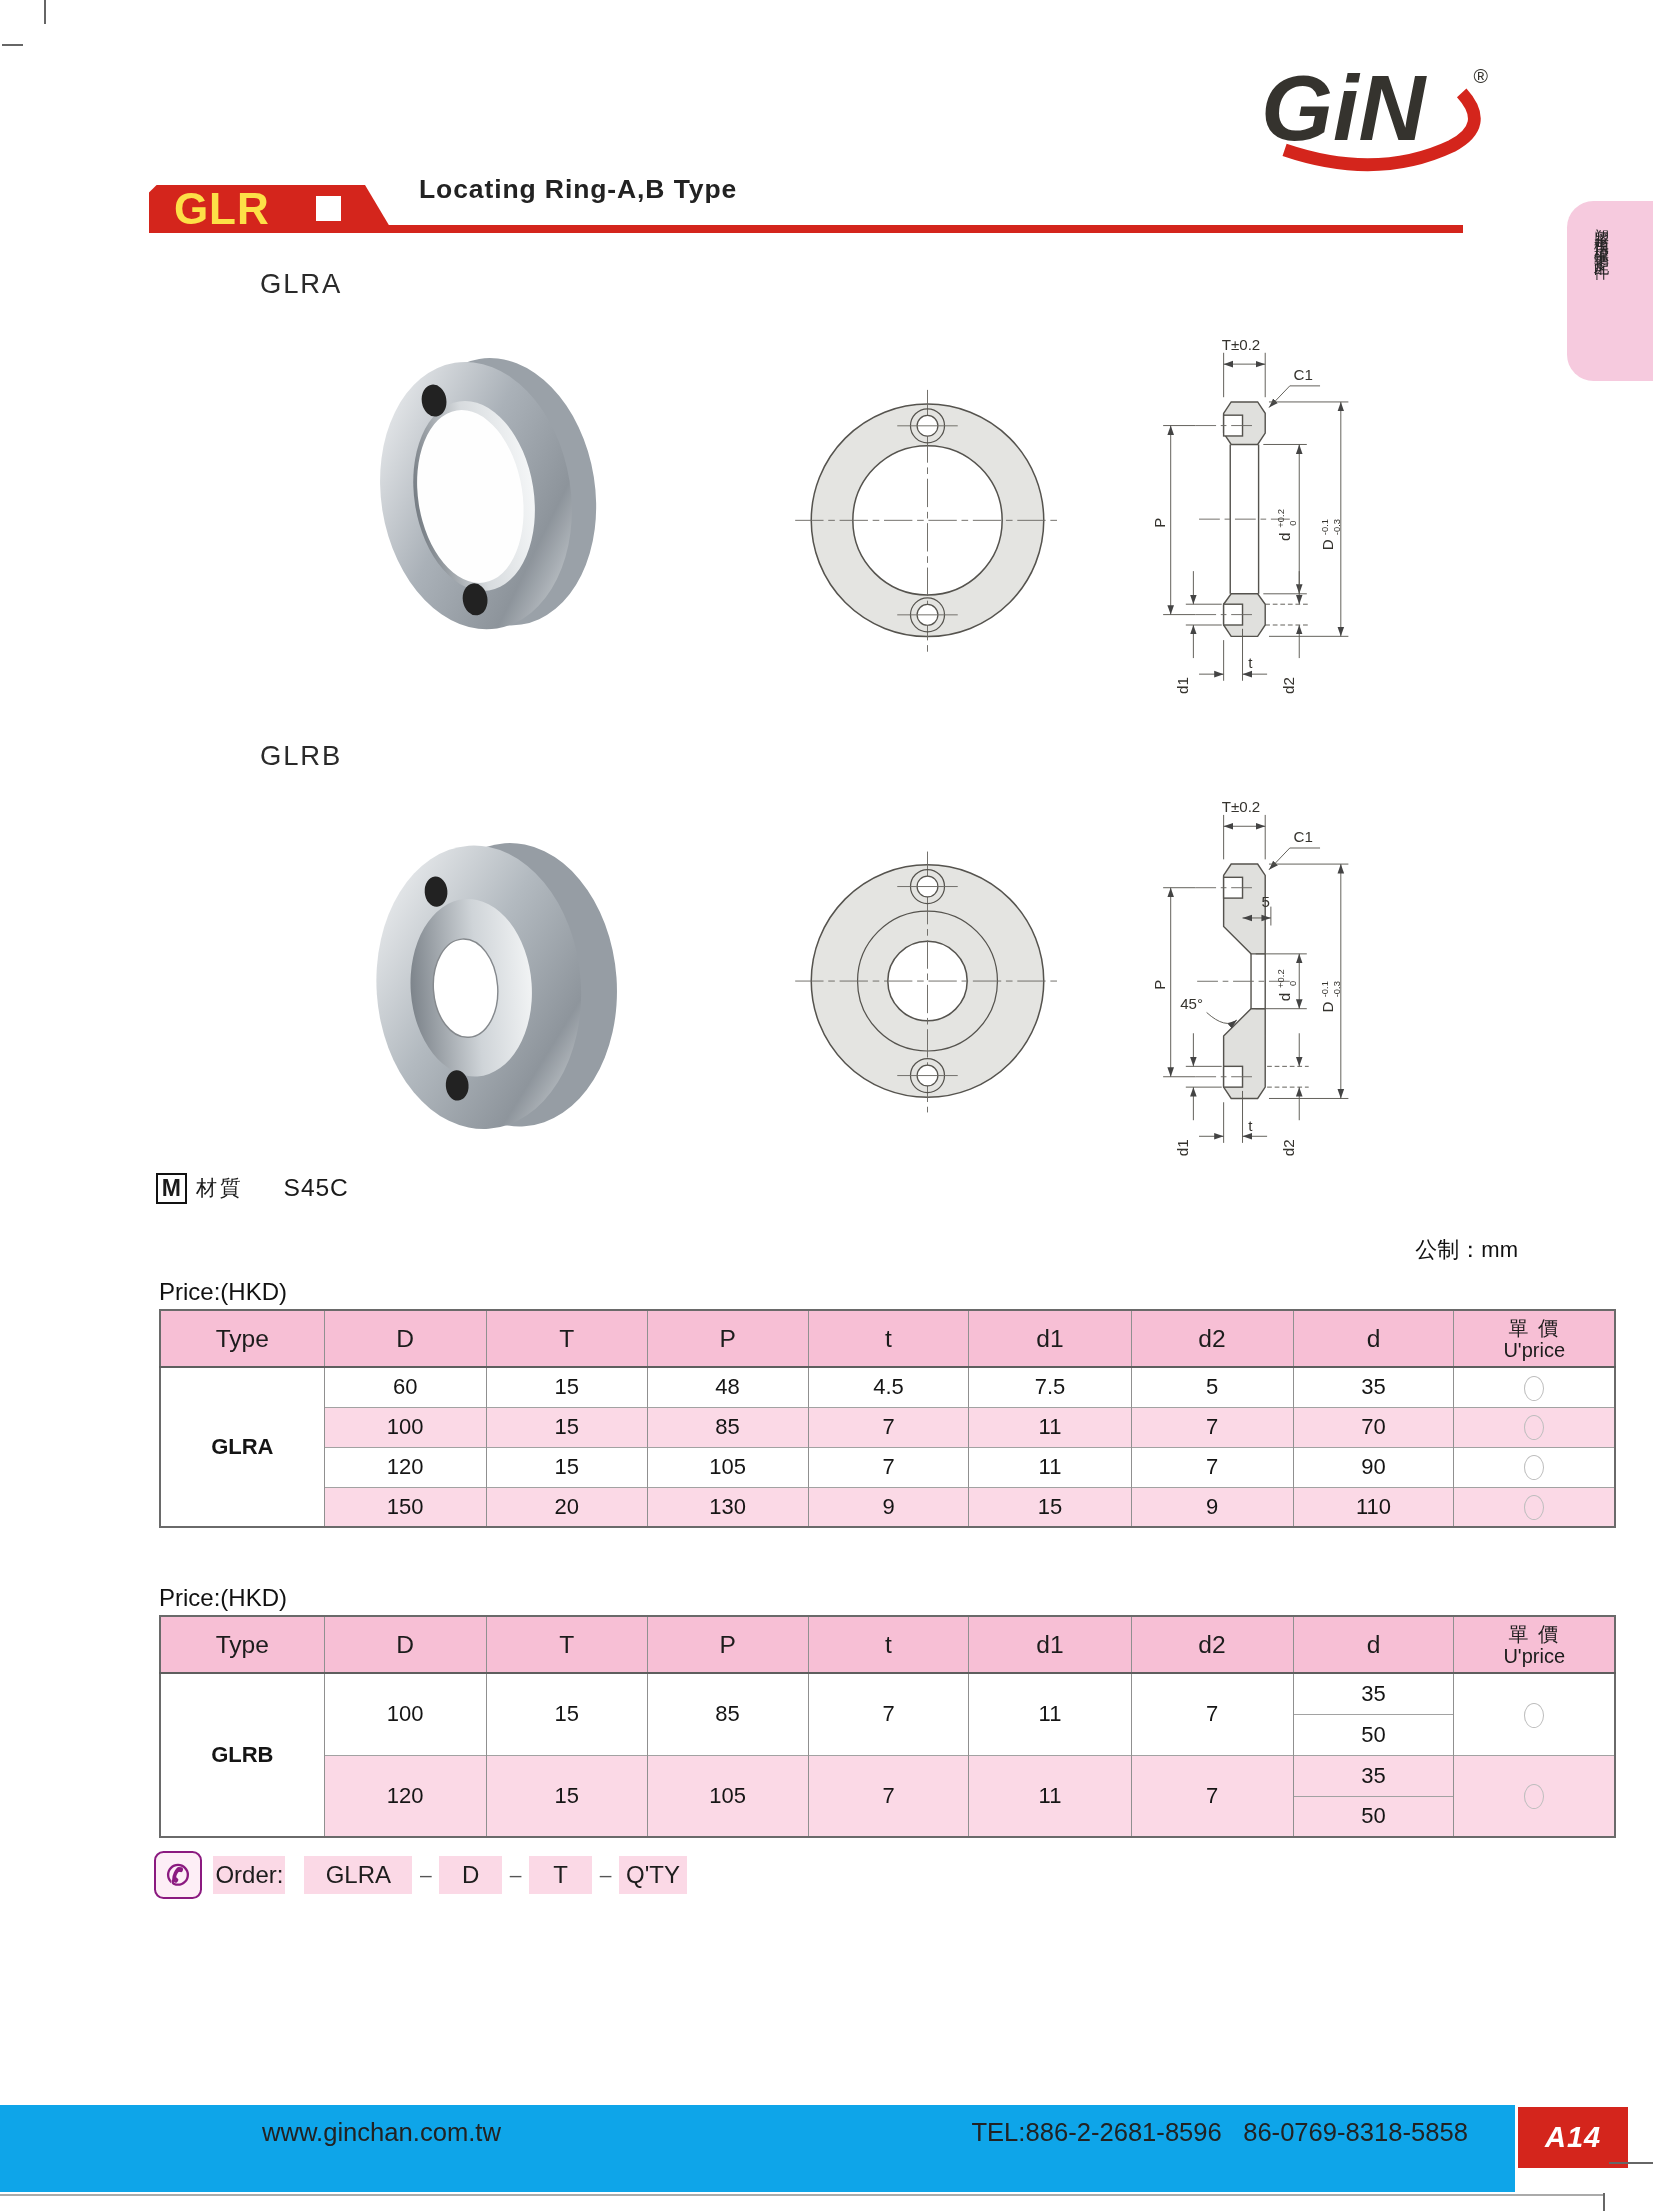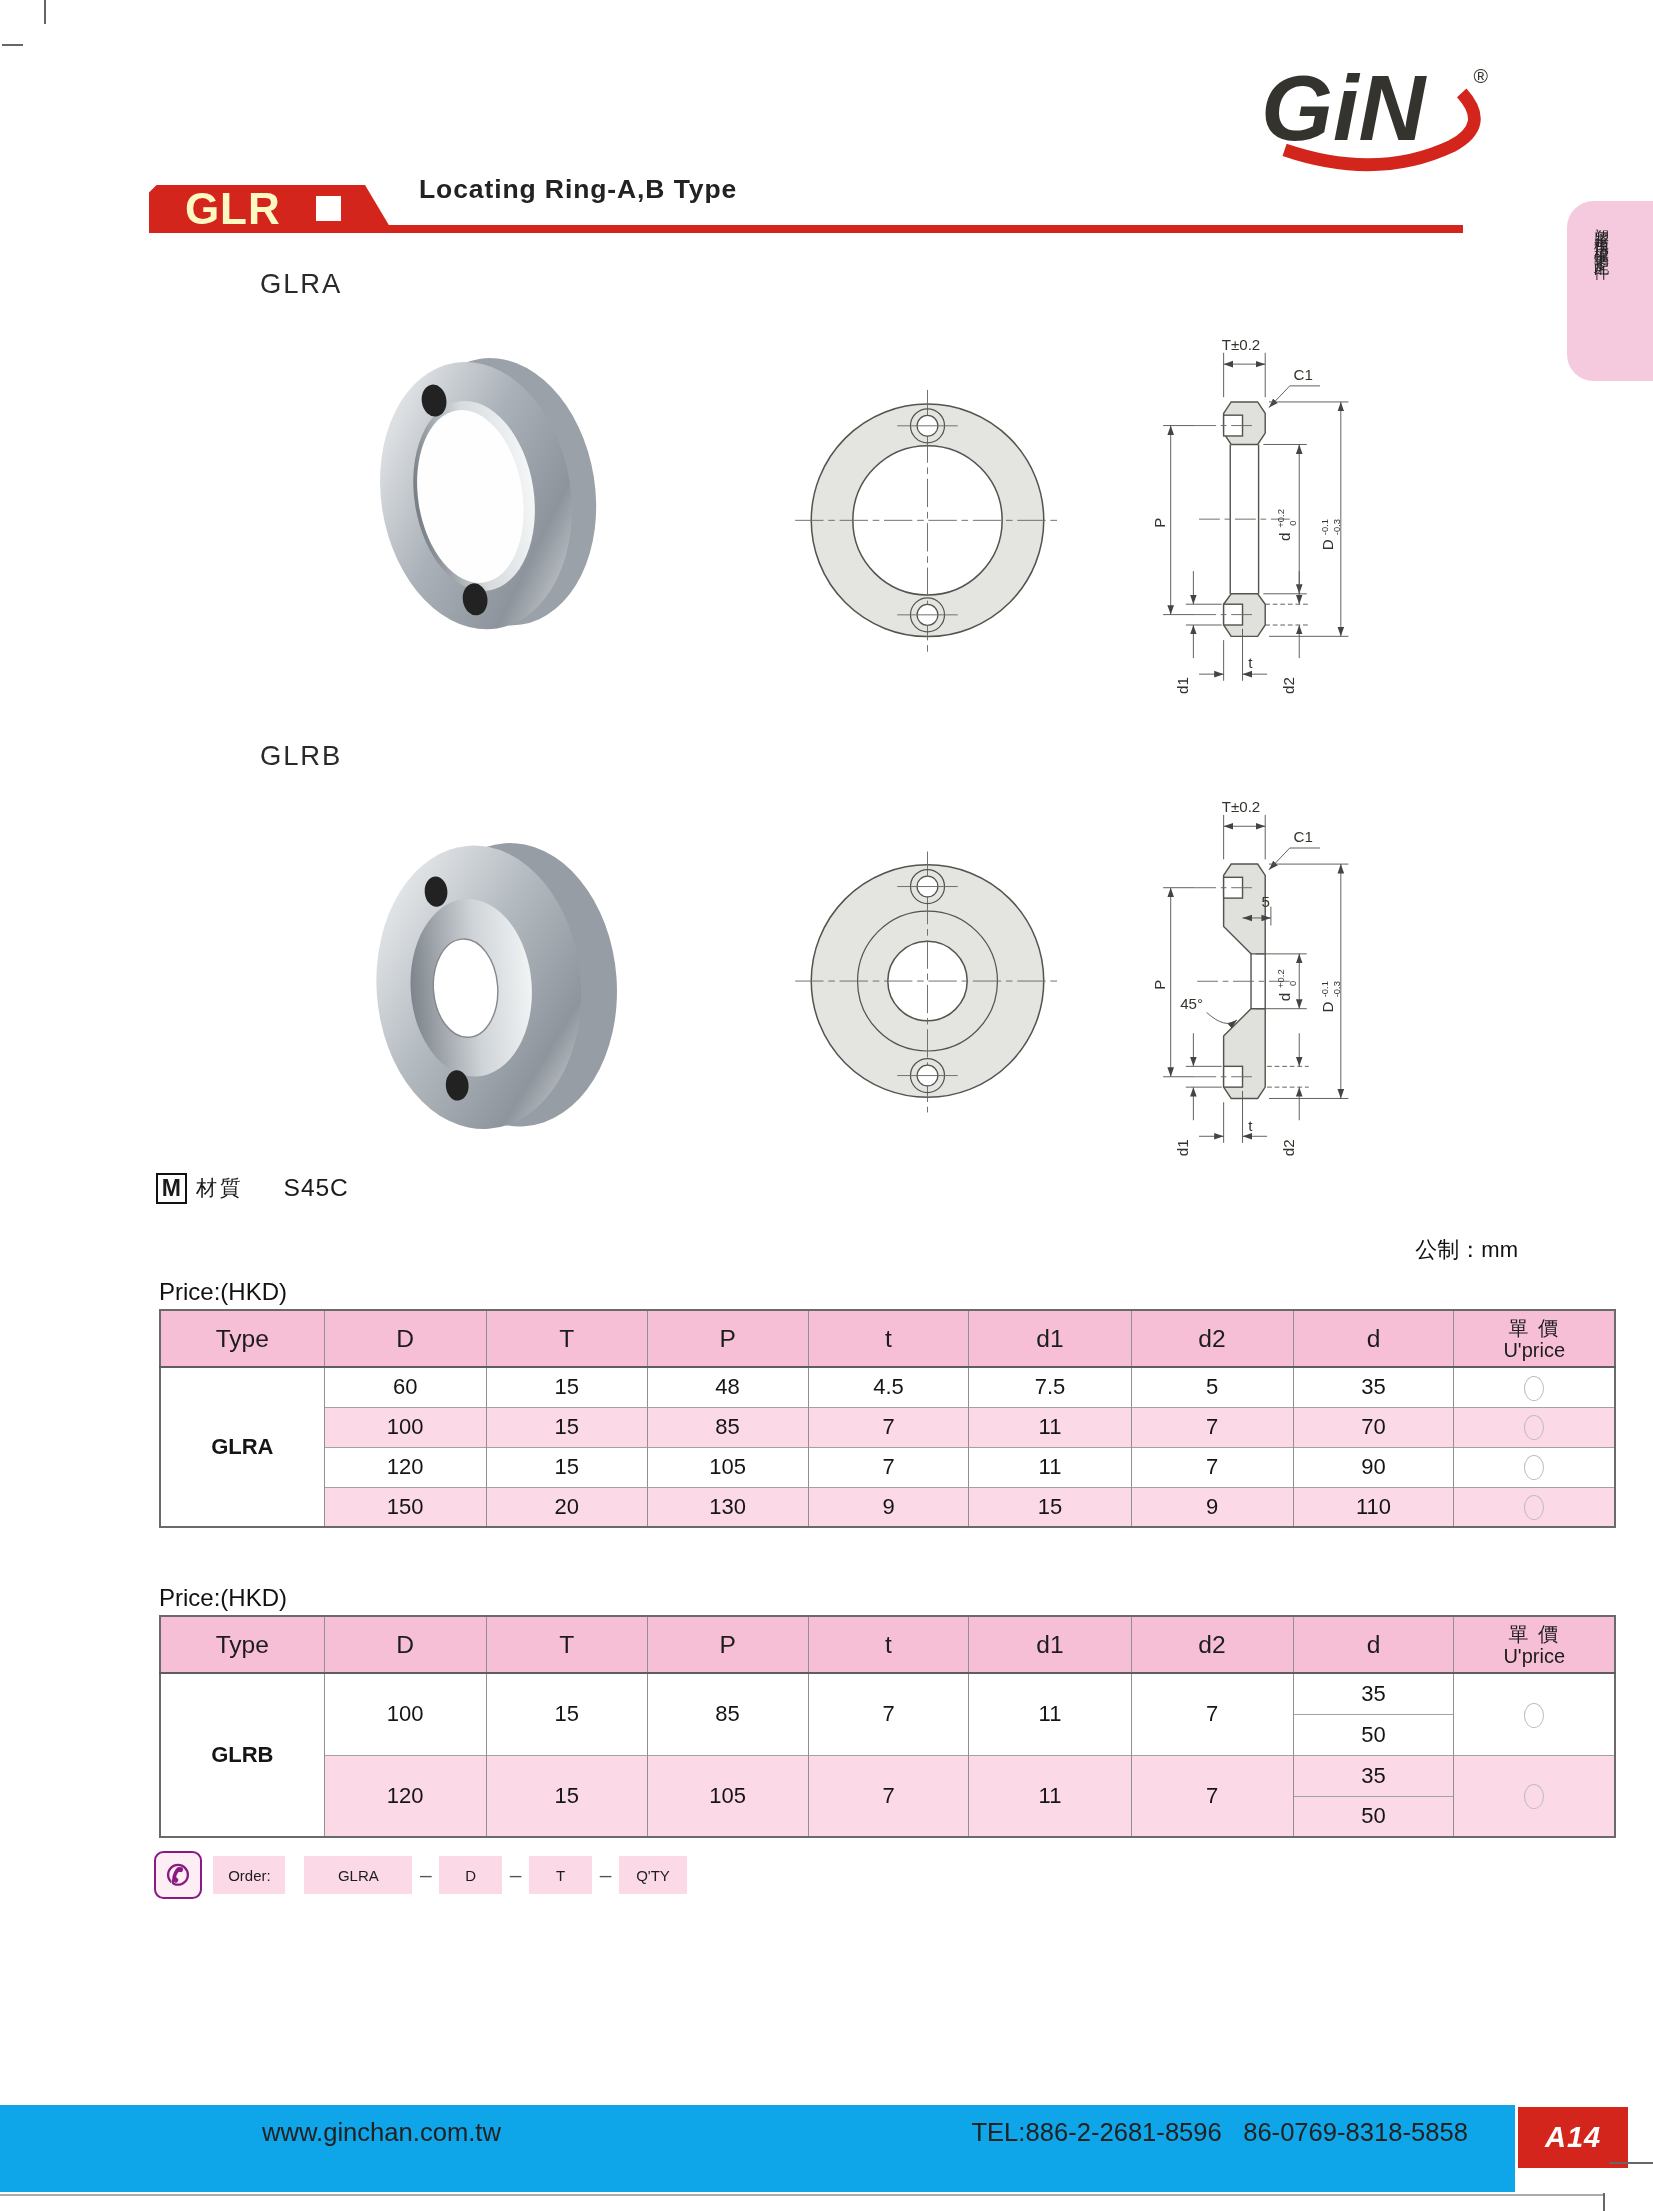--- a/index.html
+++ b/index.html
@@ -6,21 +6,21 @@
   body{font-family:"Liberation Sans", sans-serif;color:#1a1a1a;}
   .page{position:relative;width:1653px;height:2212px;background:#fff;overflow:hidden;}
   .abs{position:absolute;}
 
   
   .crop{background:#666;}
 
   
   .red-tab{left:149px;top:185px;width:244px;height:47px;background:#d4251c;
     clip-path:polygon(7.6px 0,216px 0,244px 100%,7.6px 100%,0 40px,0 7.6px);}
-  .red-tab .code{position:absolute;left:36px;top:0px;color:#fef9c3;font-size:44px;font-weight:bold;line-height:47px;letter-spacing:0.9px;text-decoration:underline;}
+  .red-tab .code{position:absolute;left:25px;top:0px;color:#fde047;font-size:44px;font-weight:bold;line-height:47px;letter-spacing:0.9px;text-decoration:underline;}
   .red-tab .sq{position:absolute;left:167px;top:11.4px;width:24.6px;height:24.6px;background:#fff;}
   .red-line{left:149px;top:225px;width:1314px;height:7.6px;background:#d4251c;}
   .title-row{left:402px;top:174px;display:flex;align-items:baseline;}
   .title-zh{font-size:38px;font-weight:600;letter-spacing:1.9px;color:#161616;}
   .title-en{font-size:26.5px;font-weight:700;margin-left:17px;letter-spacing:0.9px;color:#222;}
 
   
   .side-tab{left:1567px;top:201px;width:86px;height:180px;background:#f6cade;border-radius:26.5px 0 0 26.5px;}
   .side-tab .vtext{position:absolute;left:24.6px;top:15px;writing-mode:vertical-rl;font-size:15px;letter-spacing:4.7px;color:#222;}
 
@@ -48,21 +48,21 @@
   .t2 tbody tr{height:41px;}
   .pink{background:#fbd9e6;}
   .typecell{font-weight:bold;font-size:24px;background:#fff;}
   .circ{display:inline-block;width:18px;height:23px;border:1.9px solid #bdbdbd;border-radius:50%;vertical-align:middle;}
 
   
   .order-row{left:154px;top:1851px;display:flex;align-items:center;}
   .phone-box{width:44px;height:44px;border:2.8px solid #8b1a80;border-radius:9.5px;background:#fdeef6;
     display:flex;align-items:center;justify-content:center;}
   .phone-glyph{font-size:28px;color:#8b1a80;font-weight:bold;}
-  .obox{height:38px;background:#fbd9e6;display:flex;align-items:center;justify-content:center;font-size:15px;color:#1d1d1d;}
+  .obox{height:38px;background:#fbd9e6;display:flex;align-items:center;justify-content:center;font-size:24px;color:#1d1d1d;}
   .odash{font-size:21px;color:#555;margin:0 7.6px;}
 
   
   .footer-band{left:0;top:2105px;width:1515px;height:87px;background:#0ea5e9;}
   .f-web{position:absolute;left:262px;top:13.2px;font-size:25.6px;color:#222;}
   .f-tel{position:absolute;right:47px;top:13.2px;font-size:25.6px;color:#222;white-space:pre;}
   .a14{left:1518px;top:2107px;width:110px;height:61px;background:#d4251c;display:flex;align-items:center;justify-content:center;}
   .a14 span{color:#fff;font-weight:bold;font-style:italic;font-size:29px;letter-spacing:0.9px;}
   .bottom-line{left:0;top:2194px;width:1603px;height:1.9px;background:#aaa;}
 

